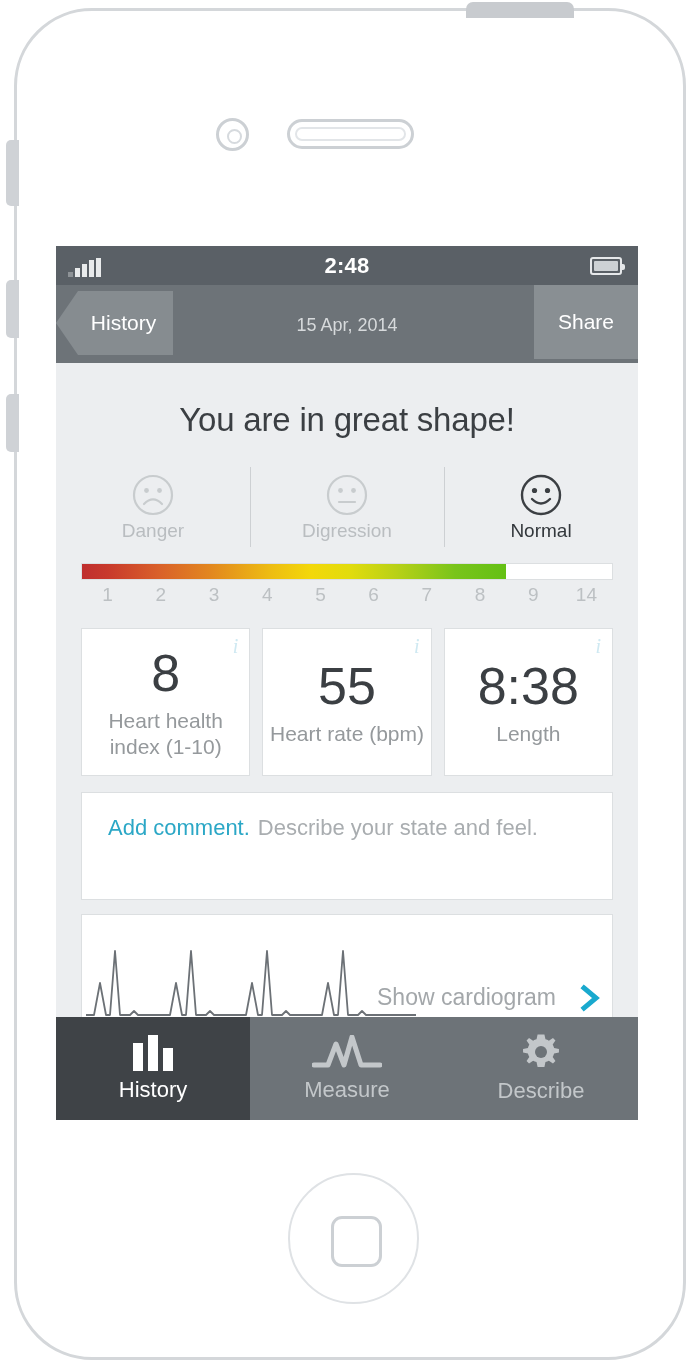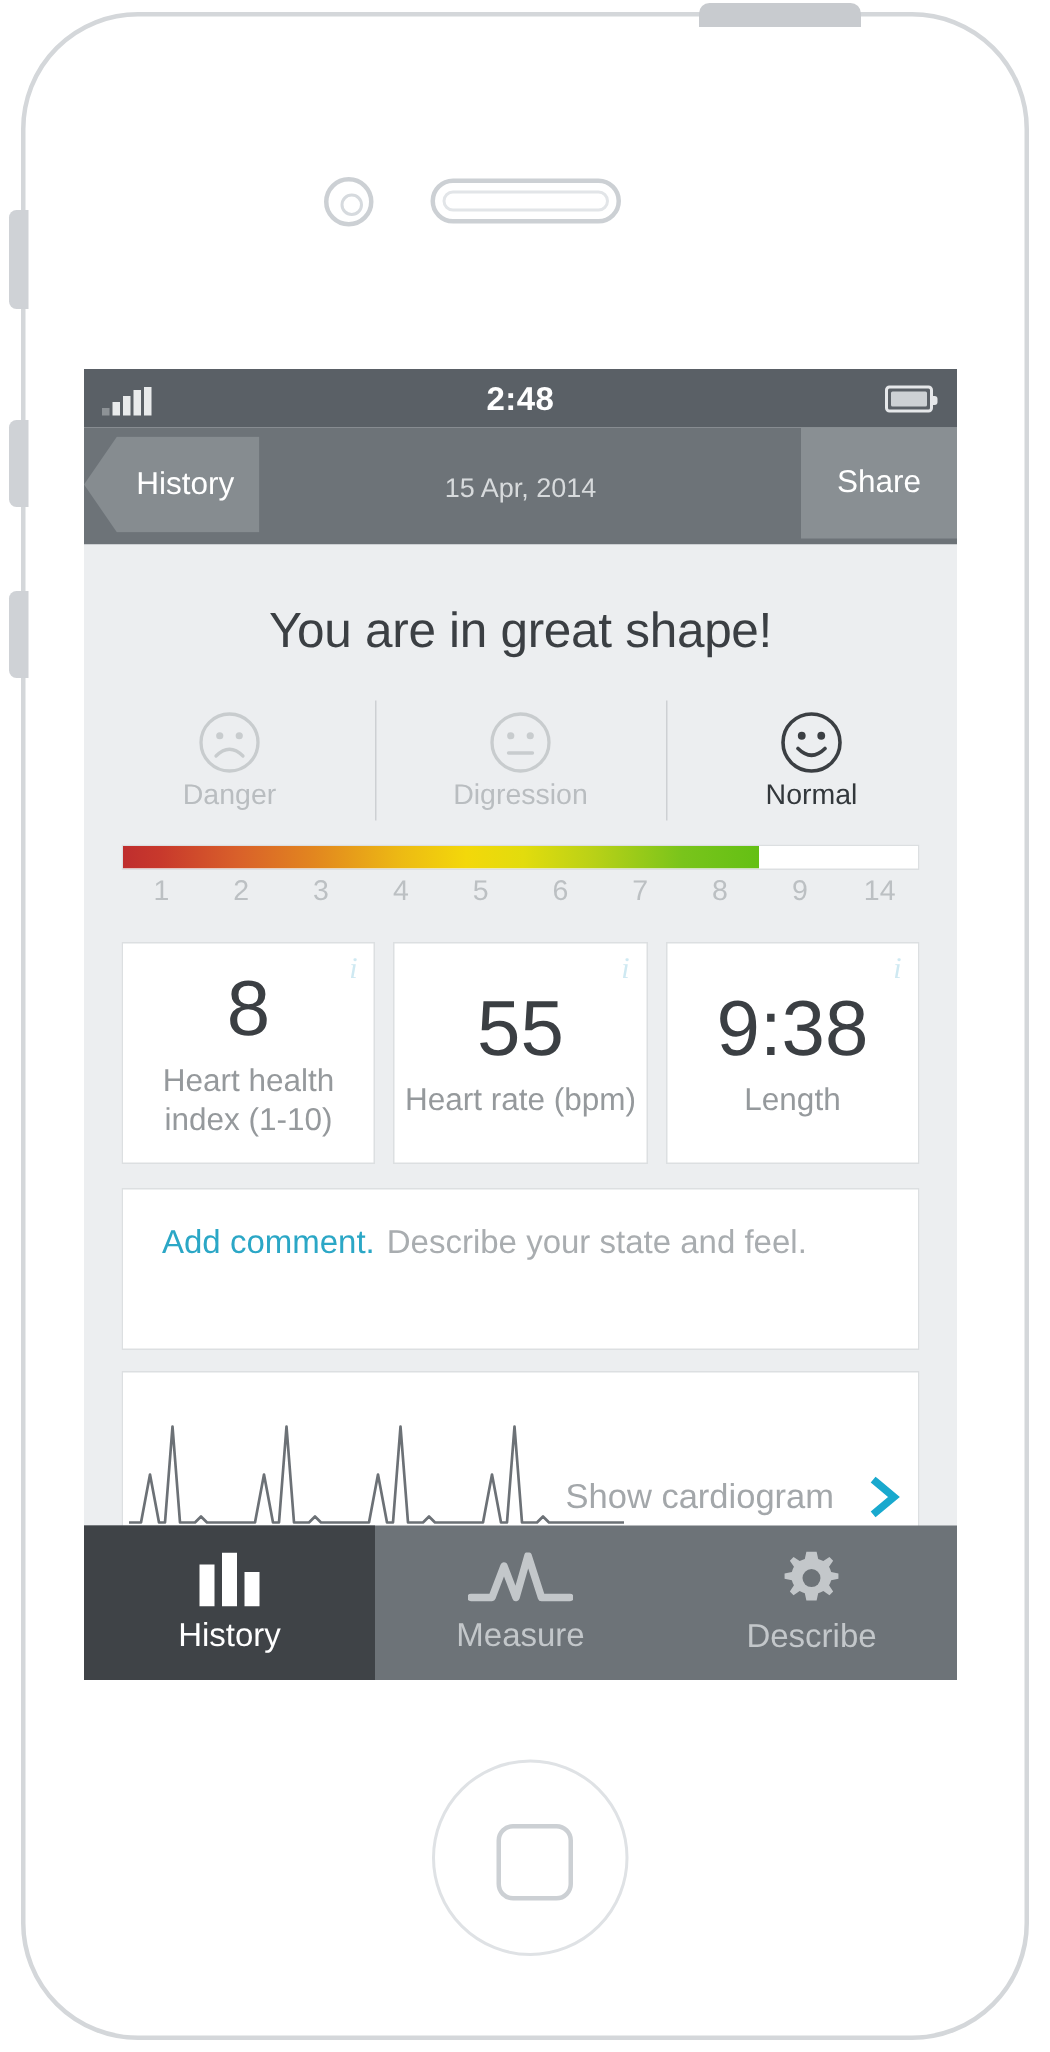--- a/index.html
+++ b/index.html
@@ -425,21 +425,21 @@
         </div>
 
         <div class="card">
           <span class="info-i">i</span>
           <span class="value">55</span>
           <span class="caption">Heart rate (bpm)</span>
         </div>
 
         <div class="card">
           <span class="info-i">i</span>
-          <span class="value">9:38</span>
+          <span class="value">8:38</span>
           <span class="caption">Length</span>
         </div>
 
       </div>
 
       <div class="comment-box">
         <div class="comment-line">
           <span class="comment-cta">Add comment.</span><span class="comment-ph">Describe your state and feel.</span>
         </div>
       </div>

